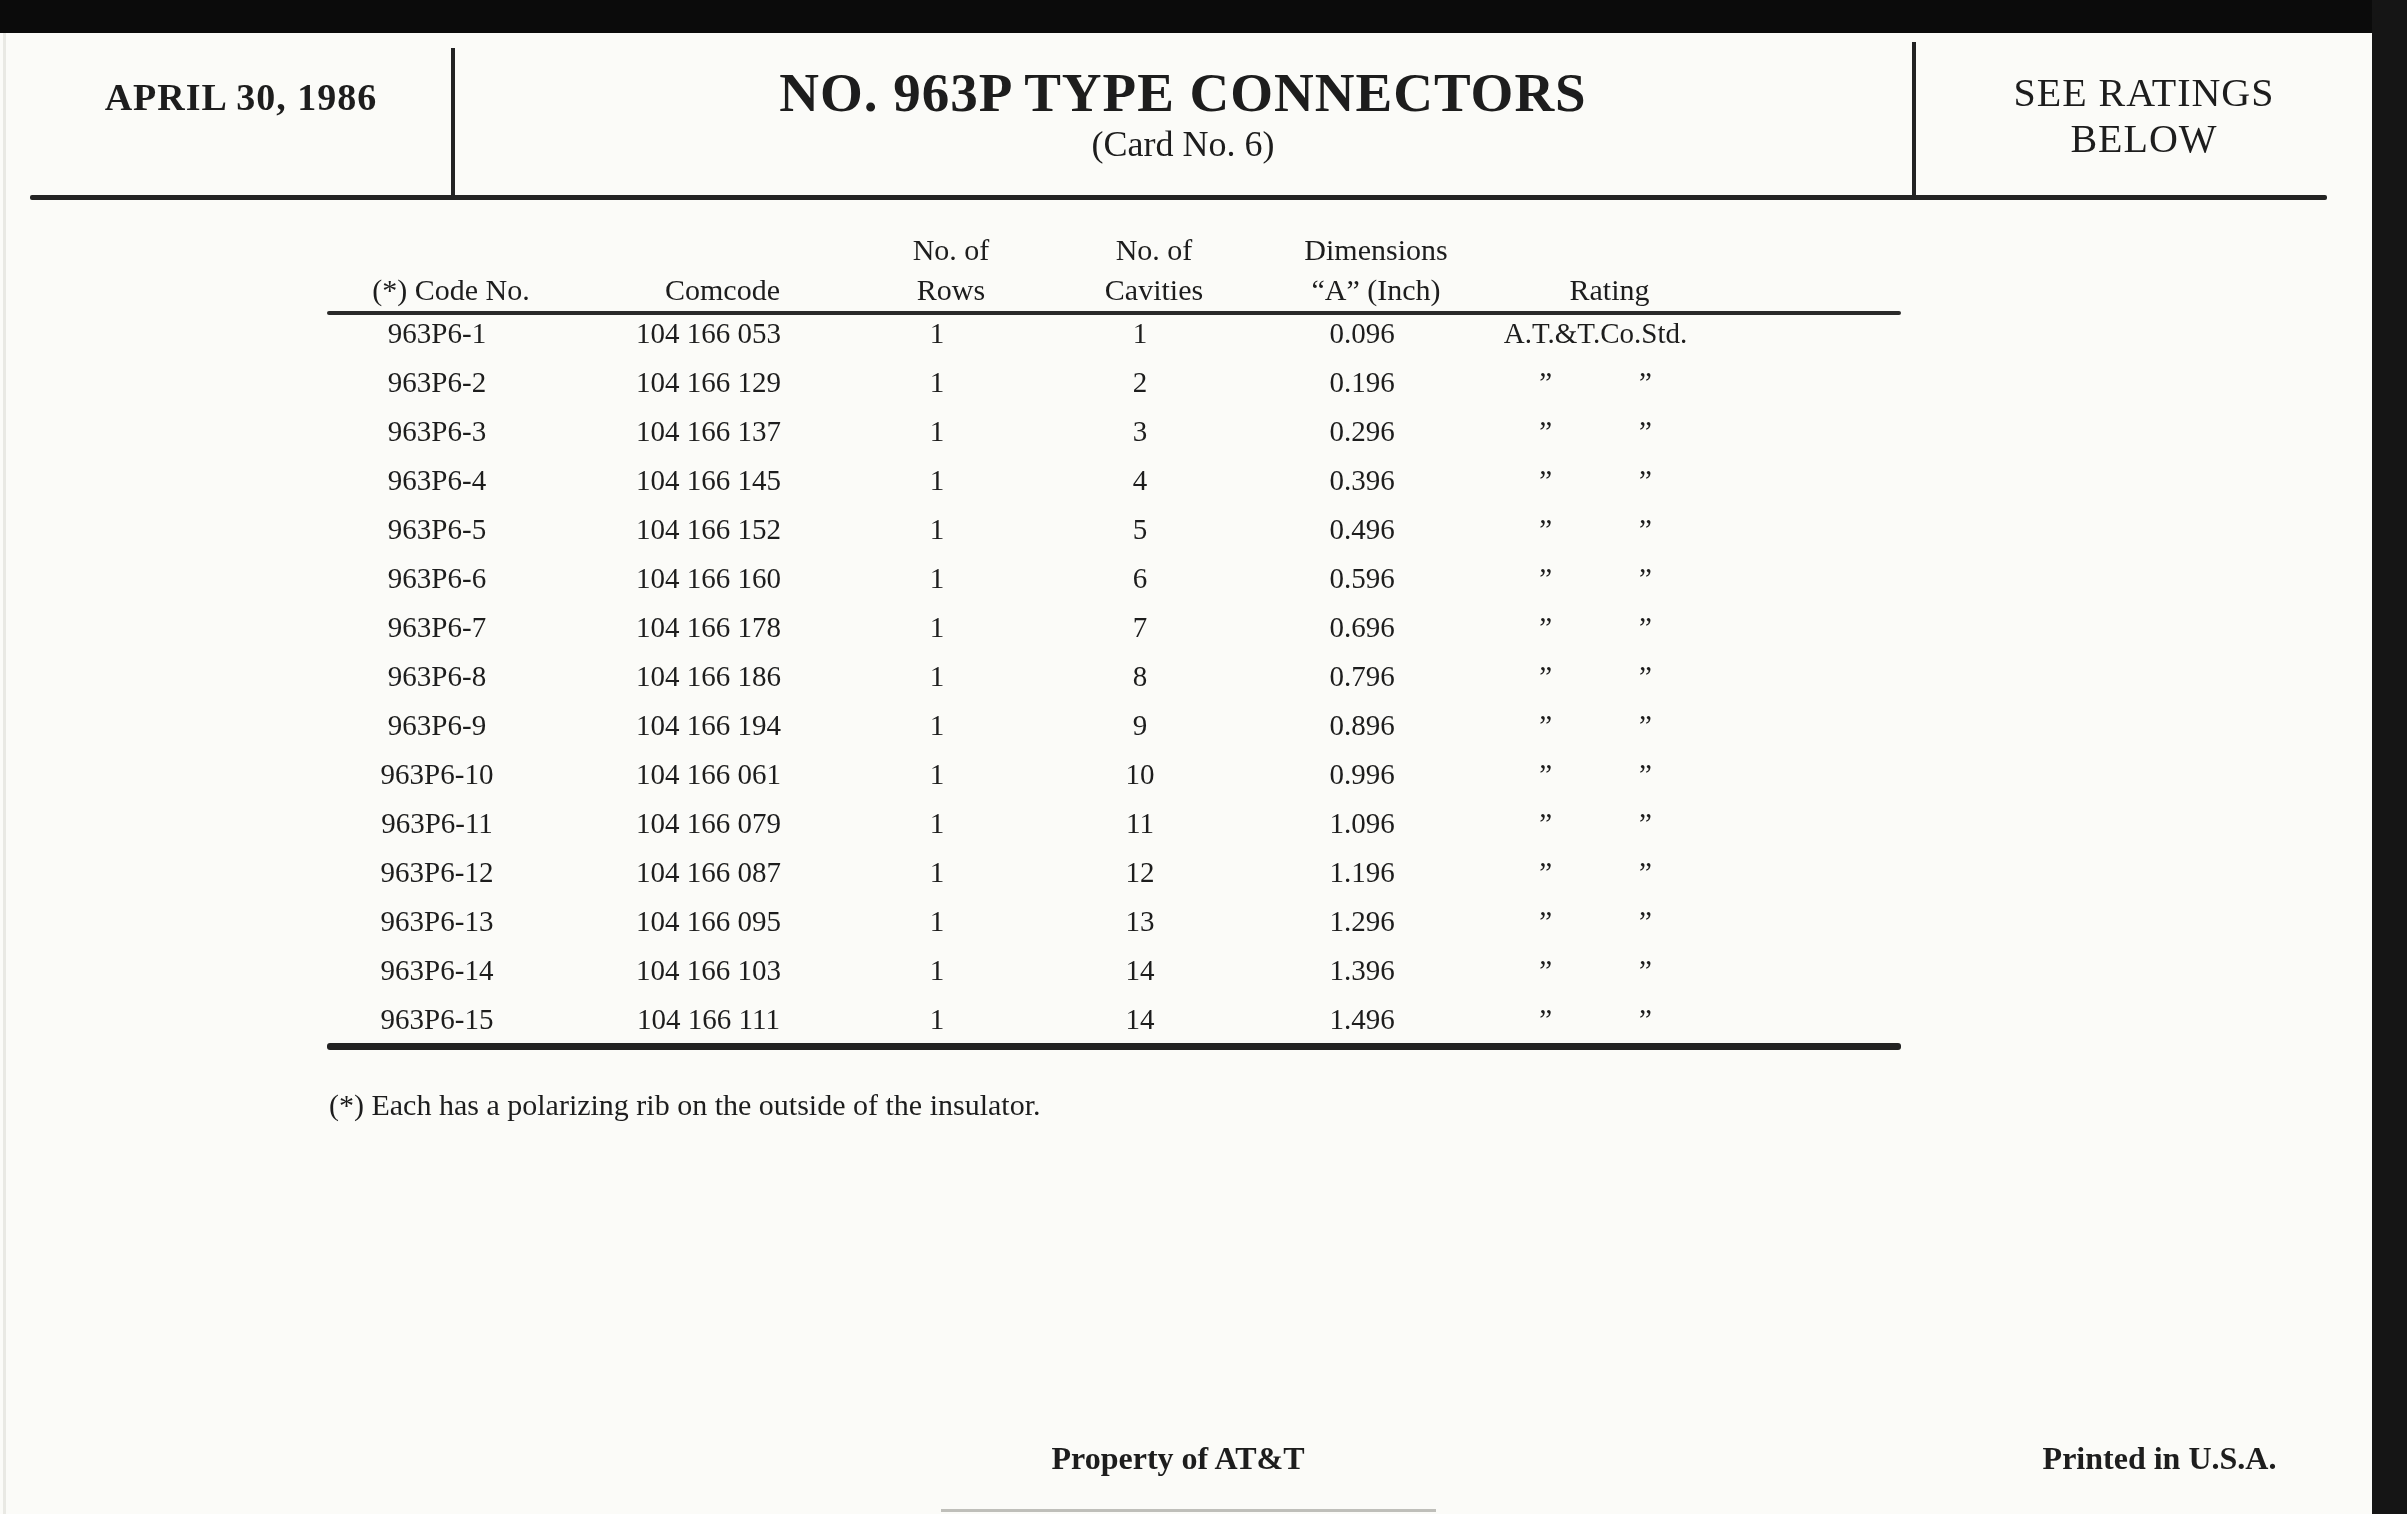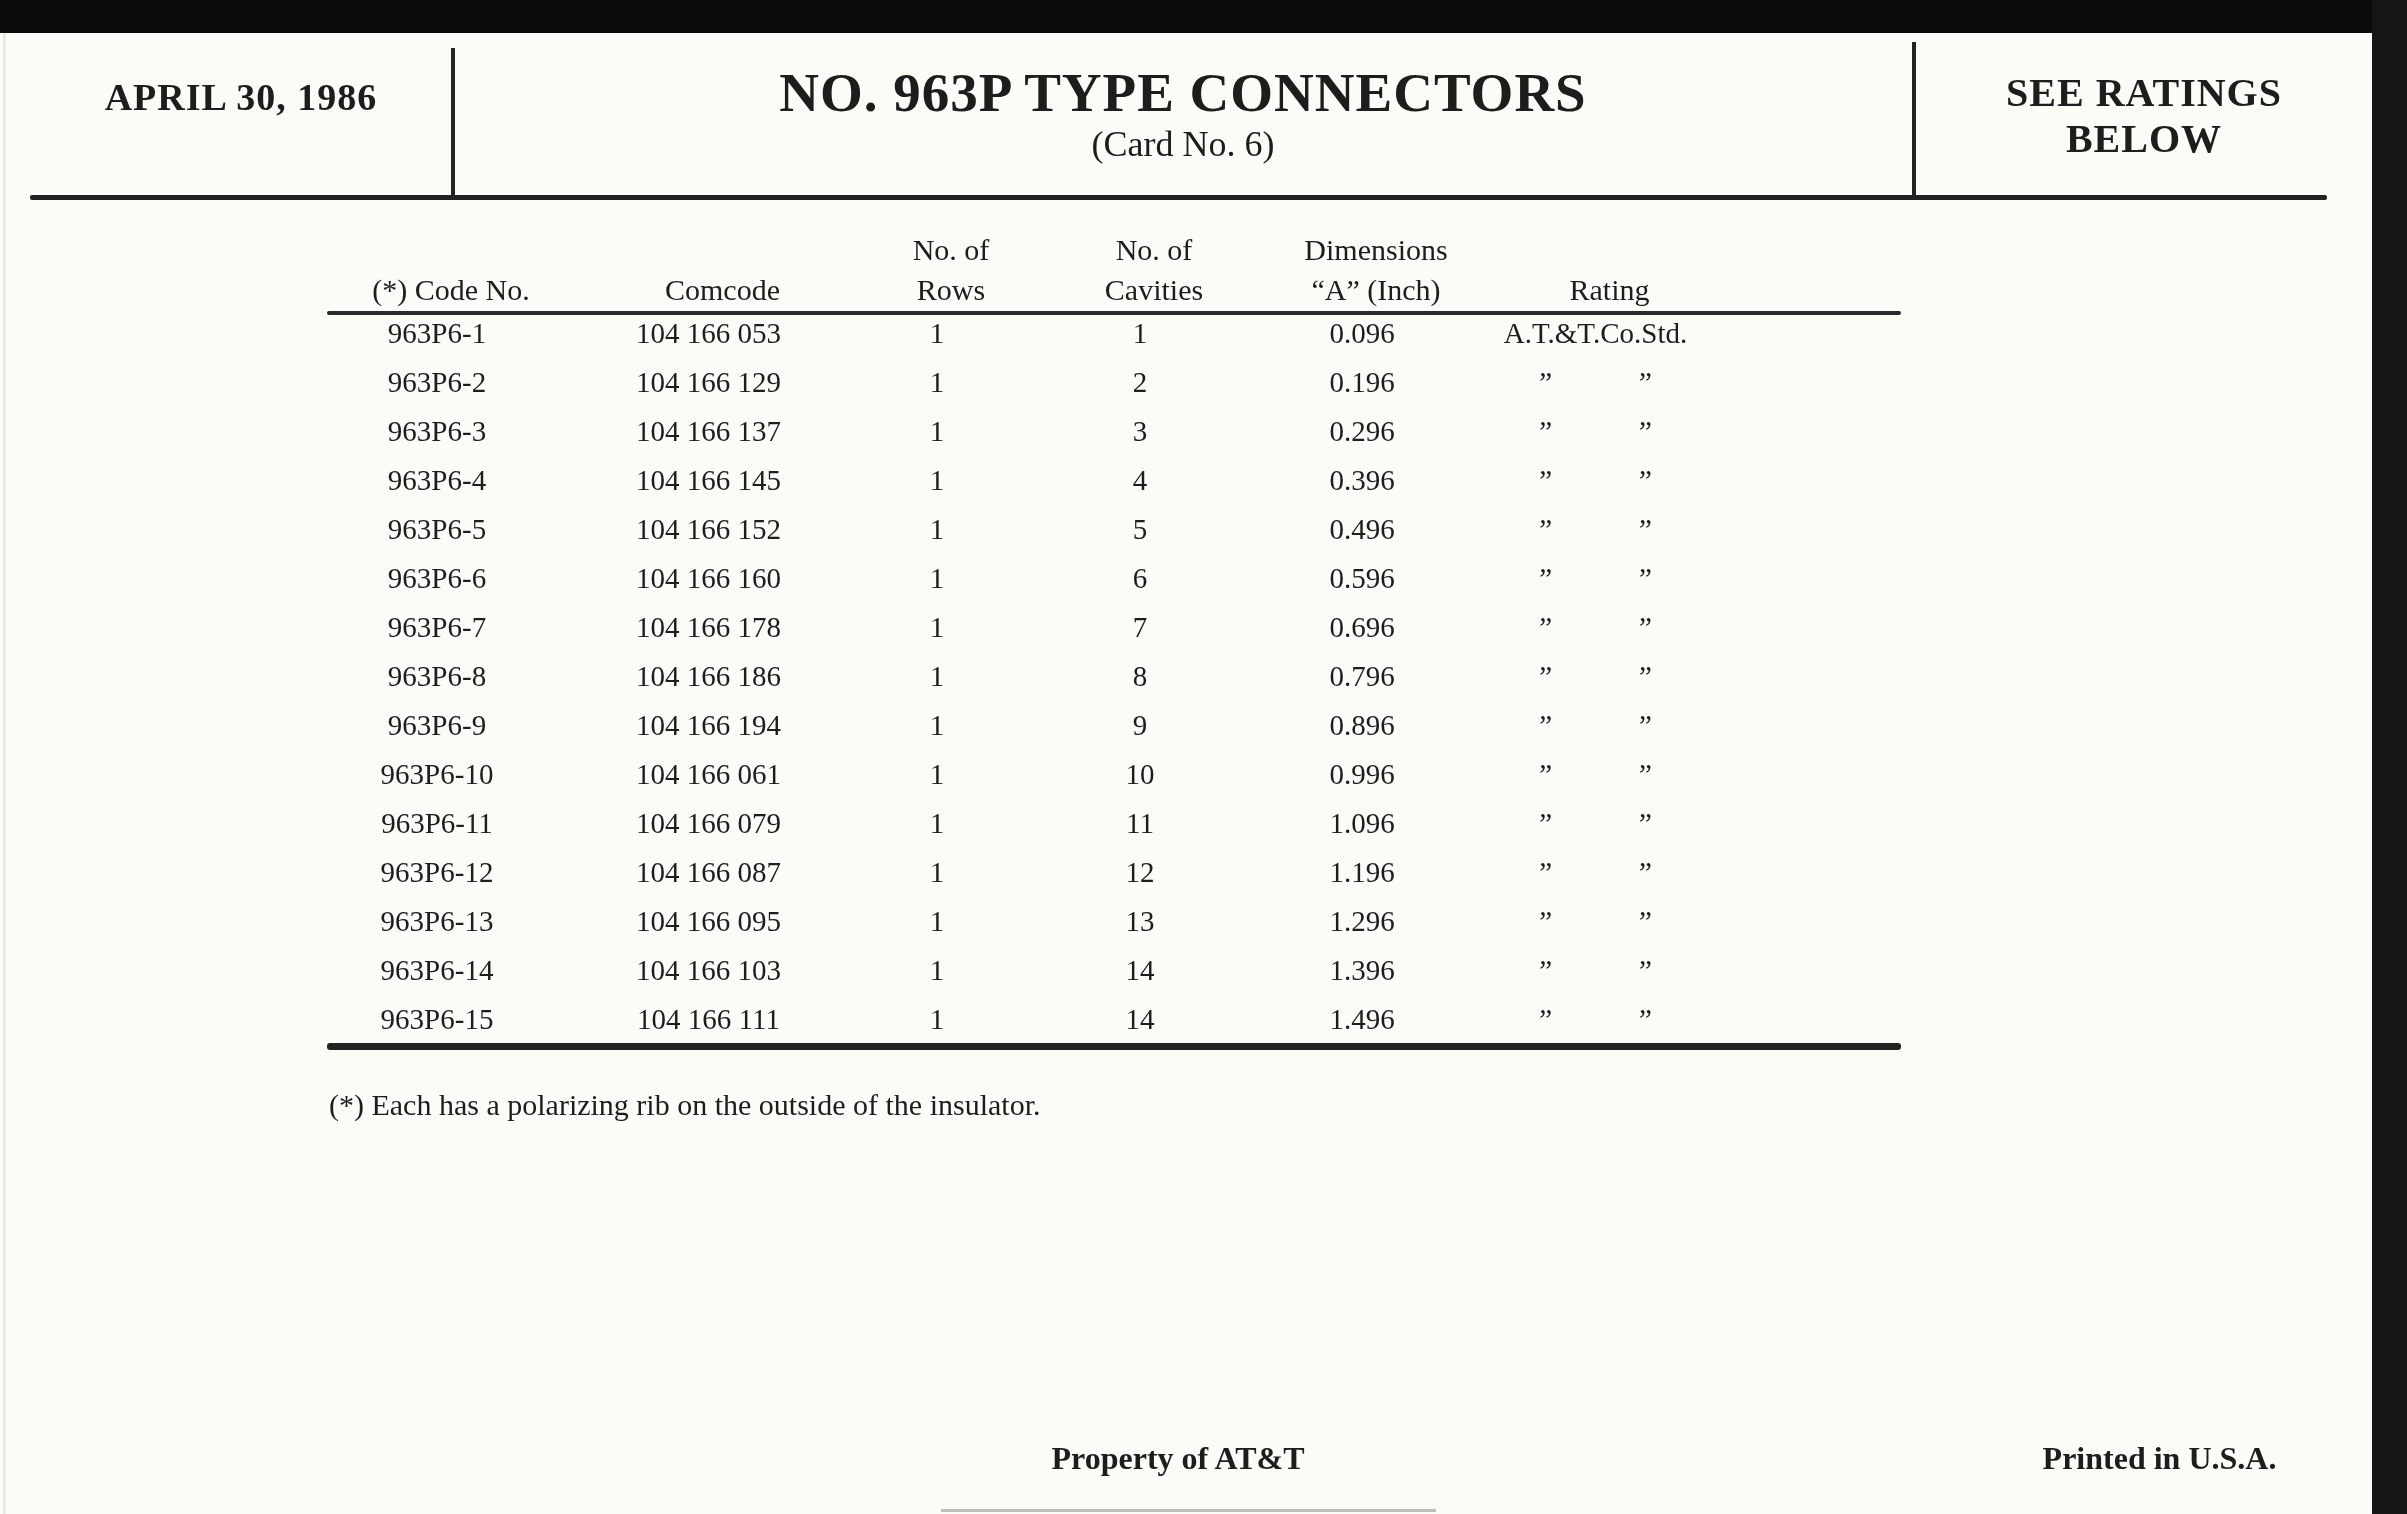--- a/index.html
+++ b/index.html
@@ -26,21 +26,21 @@
   }
   .title-cell {
     position:absolute; left:455px; top:33px; width:1456px; height:162px;
     display:flex; flex-direction:column; align-items:center; justify-content:center;
   }
   .title-main { font-weight:bold; font-size:55px; line-height:59px; letter-spacing:1px; }
   .title-sub  { font-size:36px; line-height:44px; }
   .ratings-cell {
     position:absolute; left:1916px; top:33px; width:456px; height:166px;
     display:flex; flex-direction:column; align-items:center; justify-content:center;
-    font-weight:bold; font-size:40px; line-height:46px; letter-spacing:1px;
+    font-weight:normal; font-size:40px; line-height:46px; letter-spacing:1px;
   }
 
   
   .thead {
     position:absolute; left:327px; top:230px; width:1574px;
     display:grid;
     grid-template-columns:248px 295px 162px 244px 200px 267px 158px;
     grid-template-rows:40px 40px;
     font-size:30px;
   }

